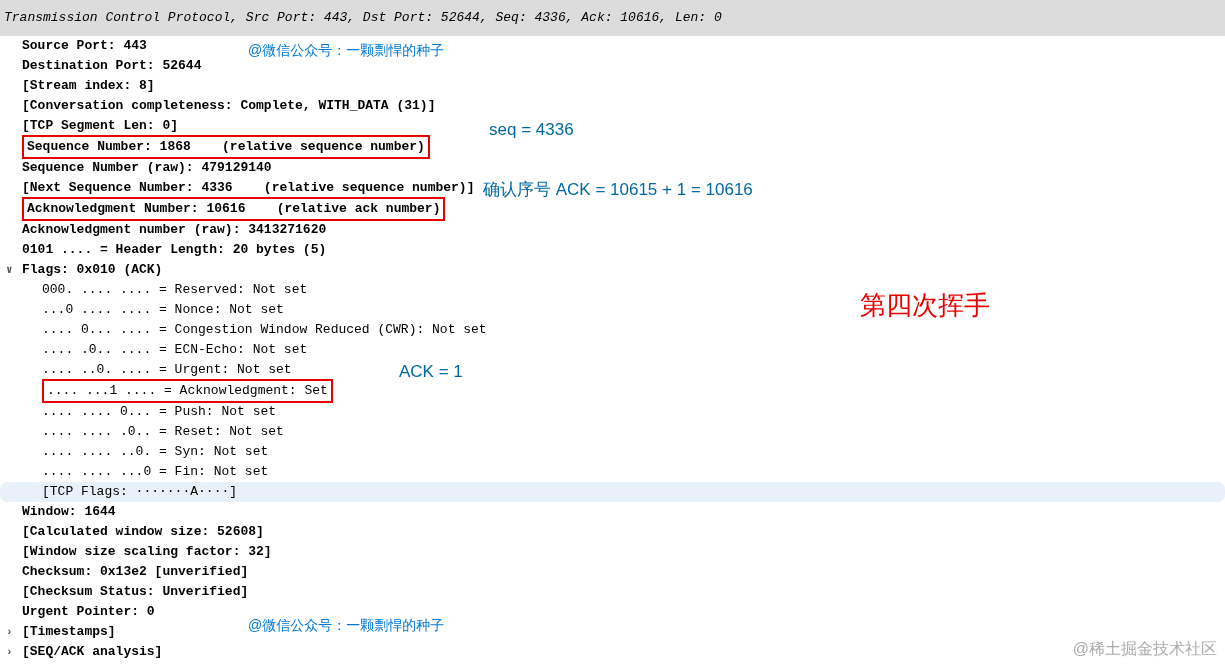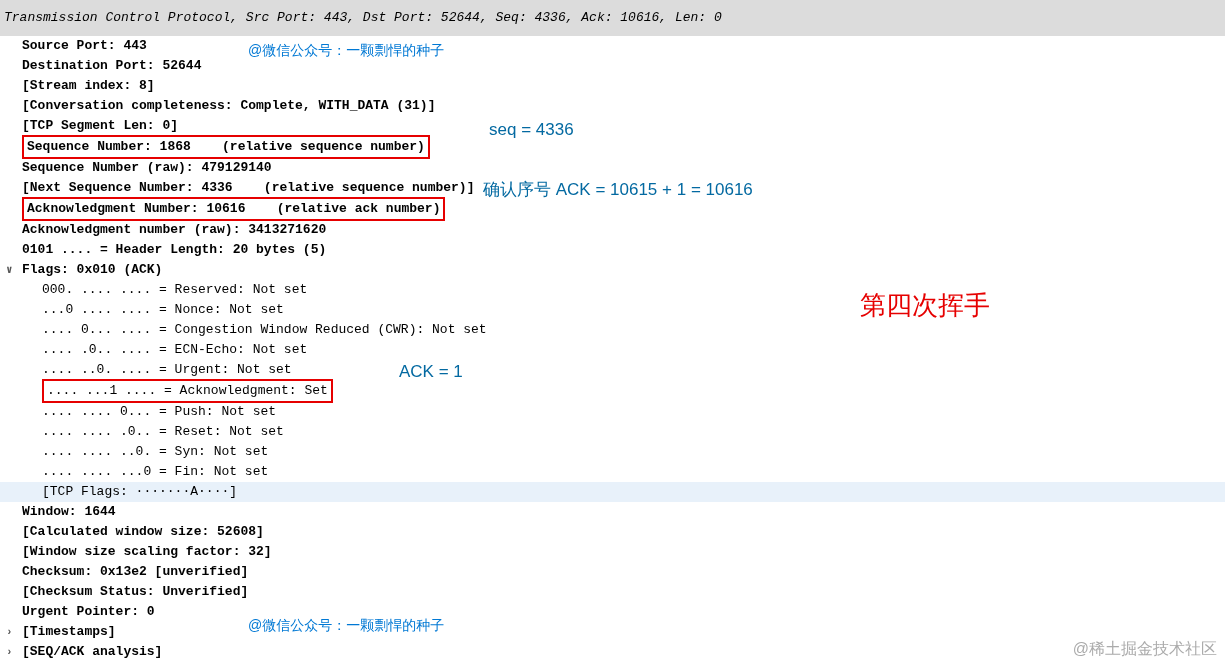--- a/index.html
+++ b/index.html
@@ -39,20 +39,21 @@
       user-select: none;
     }
     .red-box {
       border: 2px solid #e60000;
       display: inline-block;
       padding: 0 3px;
       margin: -1px 0;
     }
     .highlight-row {
       background: #e8f1fa;
+      border-radius: 7px;
     }
     .annot {
       position: absolute;
       font-family: Liberation Sans, sans-serif;
       white-space: nowrap;
     }
     .annot-red { color: #0369a1; font-size: 17px; }
     .annot-red-big { color: #e60000; font-size: 26px; font-weight: 400; }
     .annot-blue { color: #0078d4; font-size: 14px; }
     .footer-credit {

